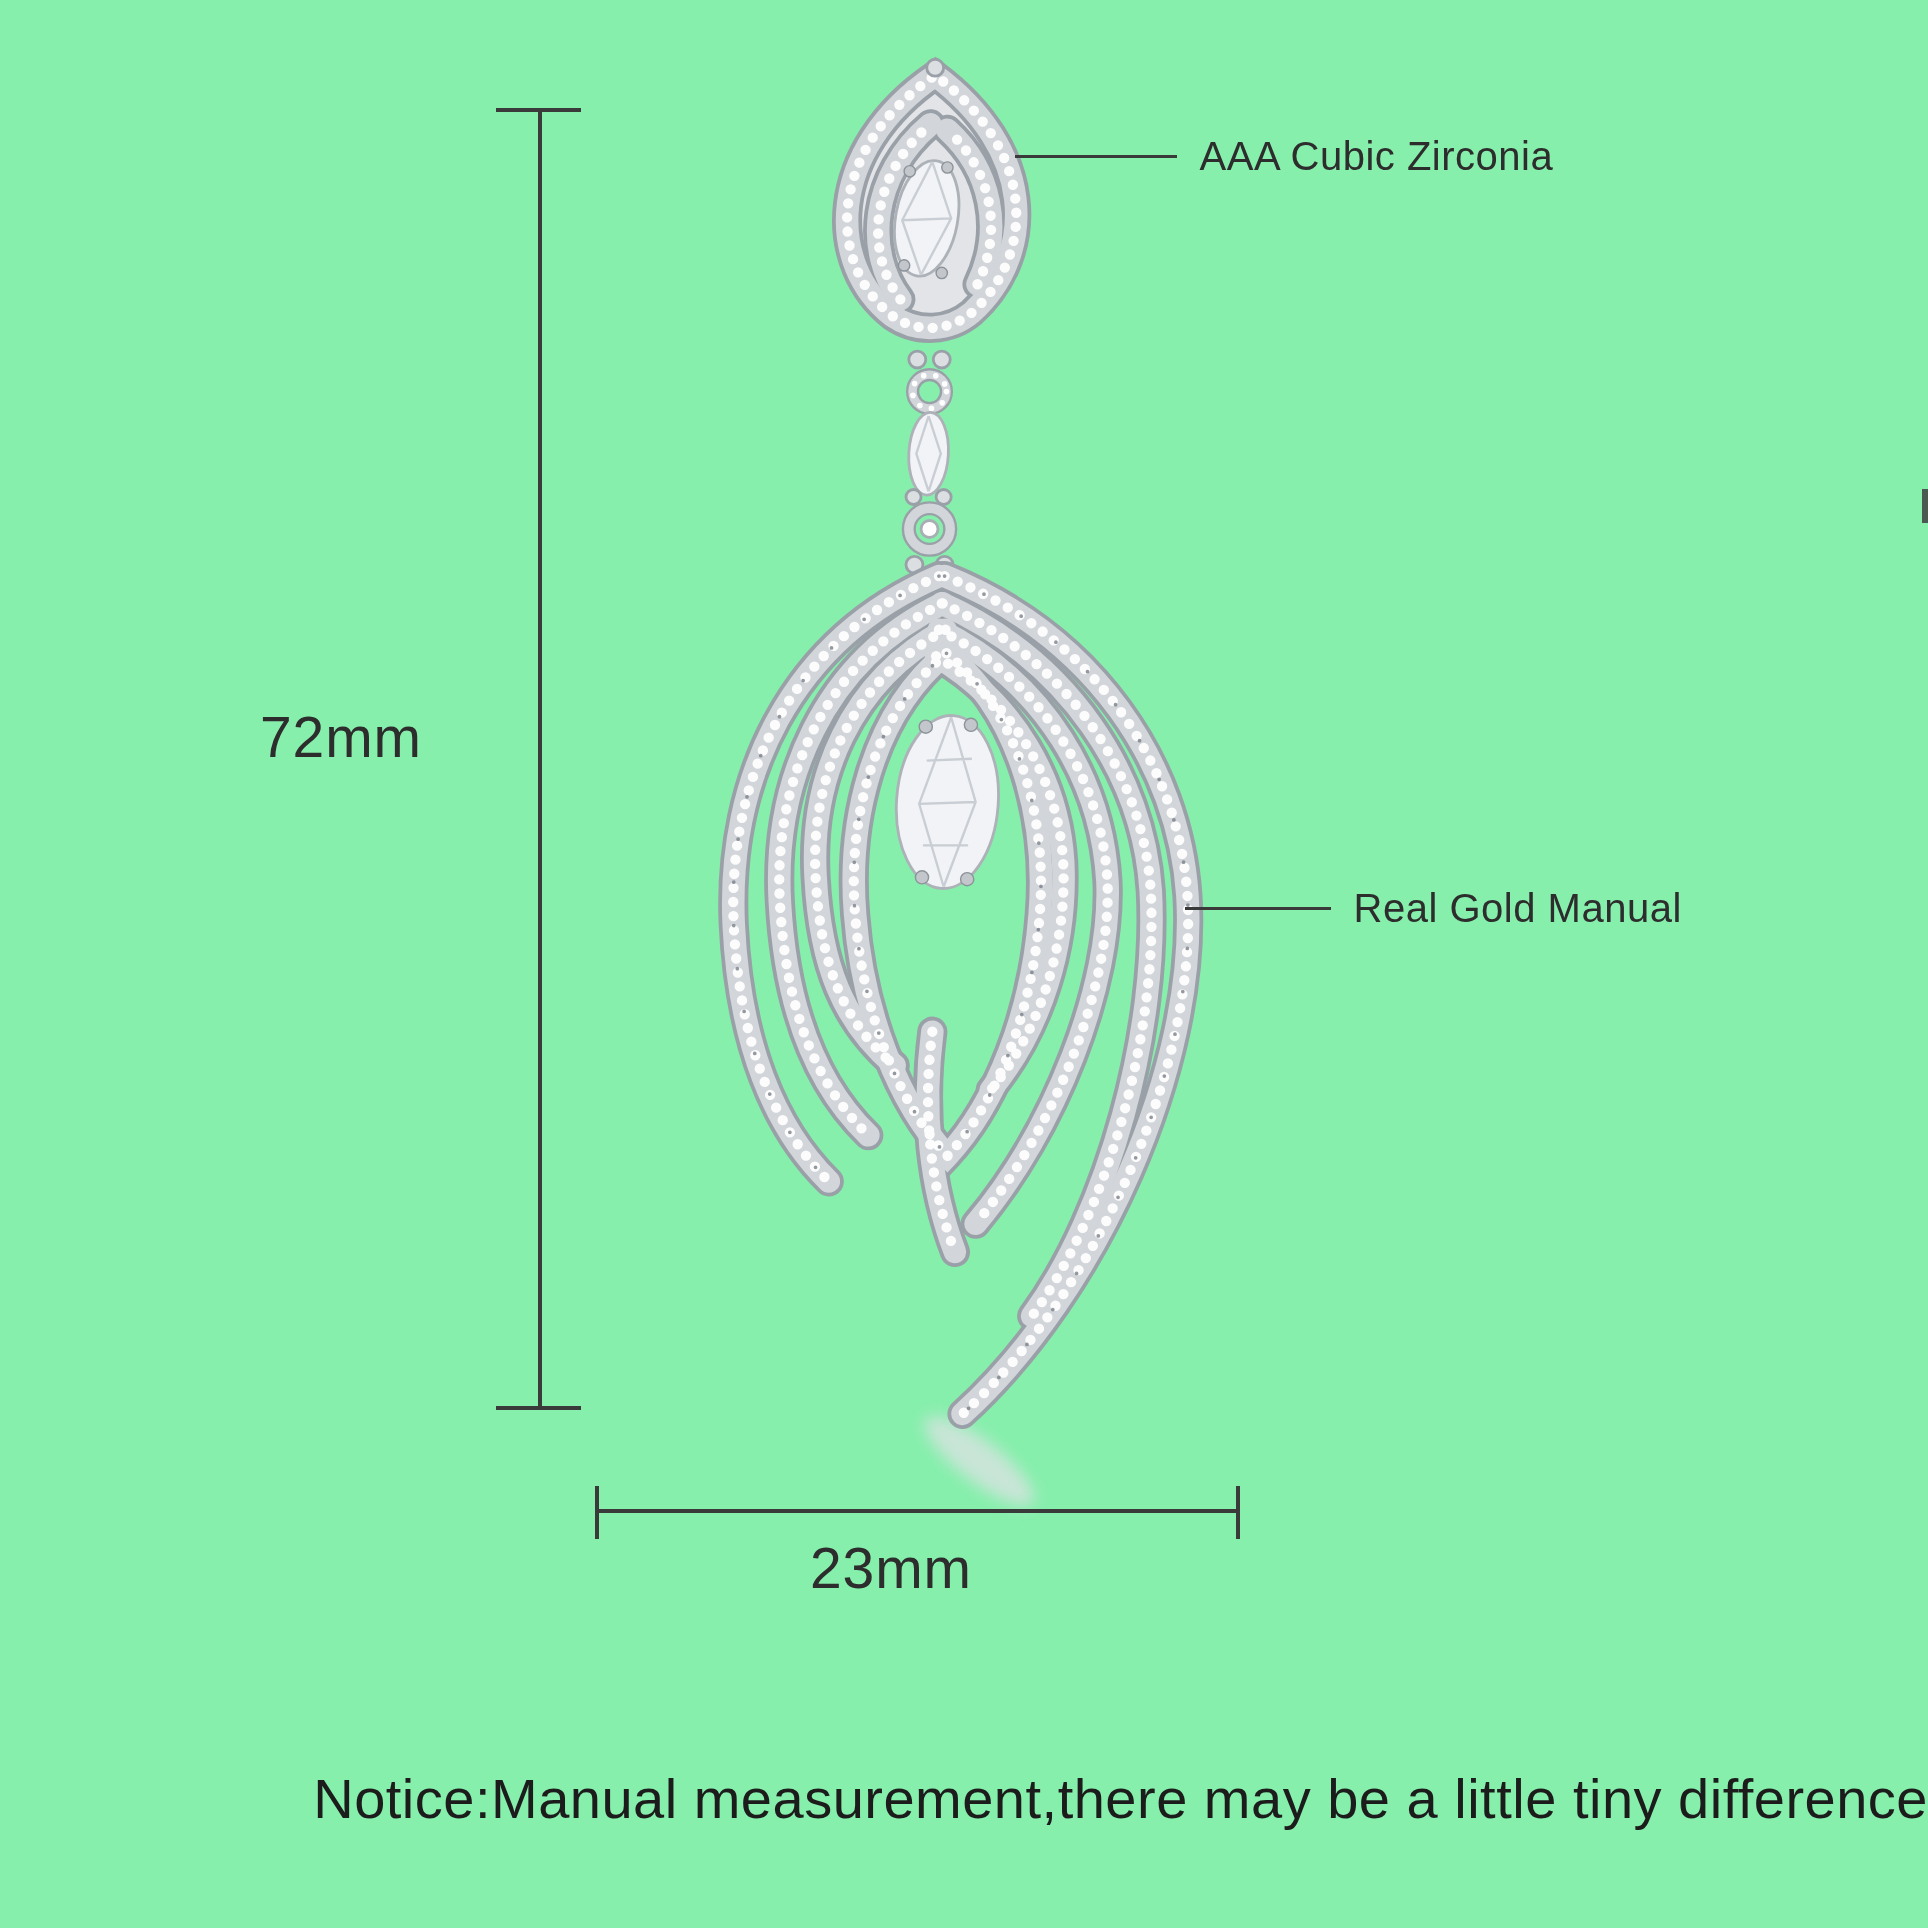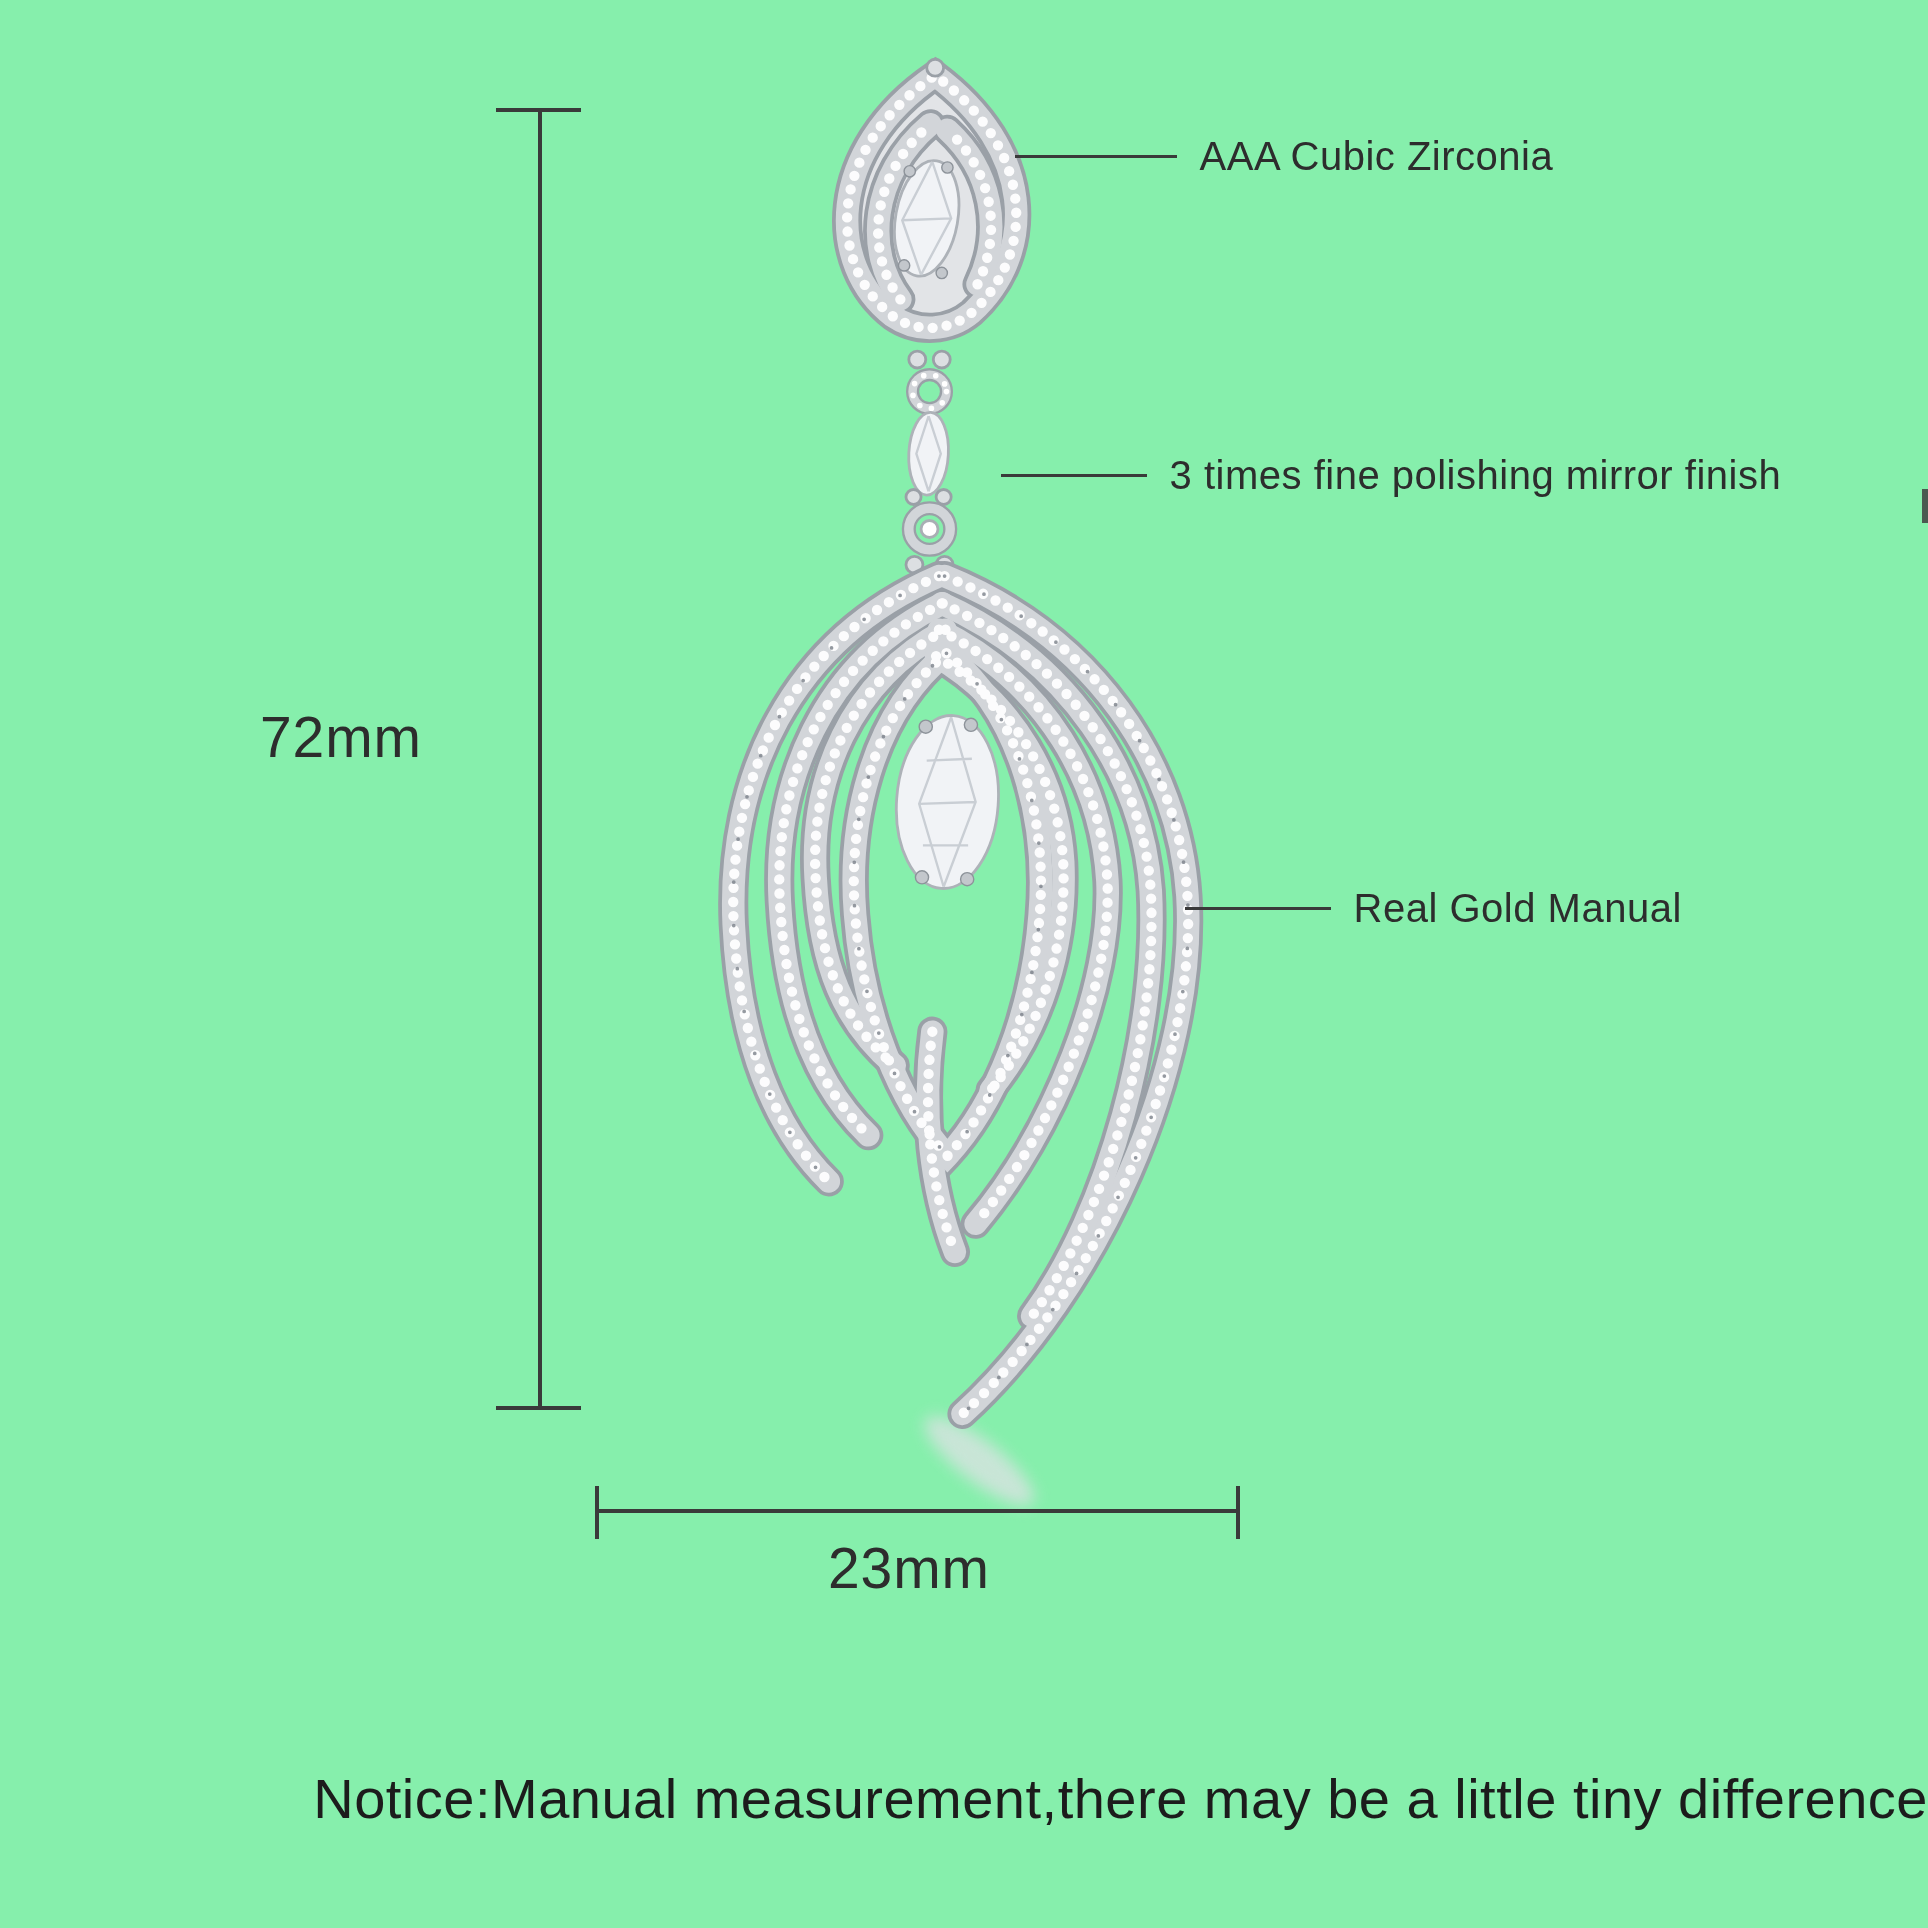--- a/index.html
+++ b/index.html
@@ -11,21 +11,21 @@
   
   .callout{position:absolute;display:flex;align-items:center;height:47px;white-space:nowrap;
            color:var(--text);font-size:40px;letter-spacing:0.5px;}
   .callout .cline{height:0;border-top:3.8px solid var(--line);margin-right:22.6px;flex:none;}
   
   .dim-v-line{position:absolute;width:3.8px;background:var(--line);}
   .dim-cap-h{position:absolute;height:3.8px;background:var(--line);}
   .dim-h-line{position:absolute;height:3.8px;background:var(--line);}
   .dim-cap-v{position:absolute;width:3.8px;background:var(--line);}
   .dim-label{position:absolute;color:var(--text);font-size:57px;letter-spacing:0.9px;}
-  .dim-label.center{text-align:center;}
+  .dim-label.center{}
   
   .notice{position:absolute;left:16px;right:0;top:1766px;text-align:right;
           color:#1c1c1c;font-size:56px;letter-spacing:0.5px;}
   
   .edge-artifact{position:absolute;left:1922px;top:489px;width:6.6px;height:34px;background:#3f3f3f;opacity:.85;}
   
   .earring{position:absolute;left:697px;top:47px;width:546px;height:1478px;}
   .sb{fill:none;stroke:#9aa0a7;stroke-width:32;stroke-linecap:round;}
   .sm{fill:none;stroke:#d2d5d9;stroke-width:24;stroke-linecap:round;}
   .sd{fill:none;stroke:#ffffff;stroke-width:11;stroke-linecap:round;stroke-dasharray:0 15;opacity:.95;}
@@ -158,24 +158,20 @@
       <circle class="prong" cx="979" cy="932" r="7"></circle>
         <circle class="prong" cx="1027" cy="934" r="7"></circle>
     </g>
   </svg>
 
   <div class="callout" style="left:1015px;top:133px;">
     <span class="cline" style="width:162px;"></span>
     <span>AAA Cubic Zirconia</span>
   </div>
 
-  <div class="callout" style="left:1001px;top:452px;">
-    <span class="cline" style="width:146px;"></span>
-    <span>3 times fine polishing mirror finish</span>
-  </div>
 
   <div class="callout" style="left:1185px;top:885px;">
     <span class="cline" style="width:146px;"></span>
     <span>Real Gold Manual</span>
   </div>
 
   <div class="dim-cap-h" style="left:496px;top:108px;width:85px;"></div>
   <div class="dim-v-line" style="left:538px;top:110px;height:1298px;"></div>
   <div class="dim-cap-h" style="left:496px;top:1406px;width:85px;"></div>
   <div class="dim-label" style="left:260px;top:704px;">72mm</div>

